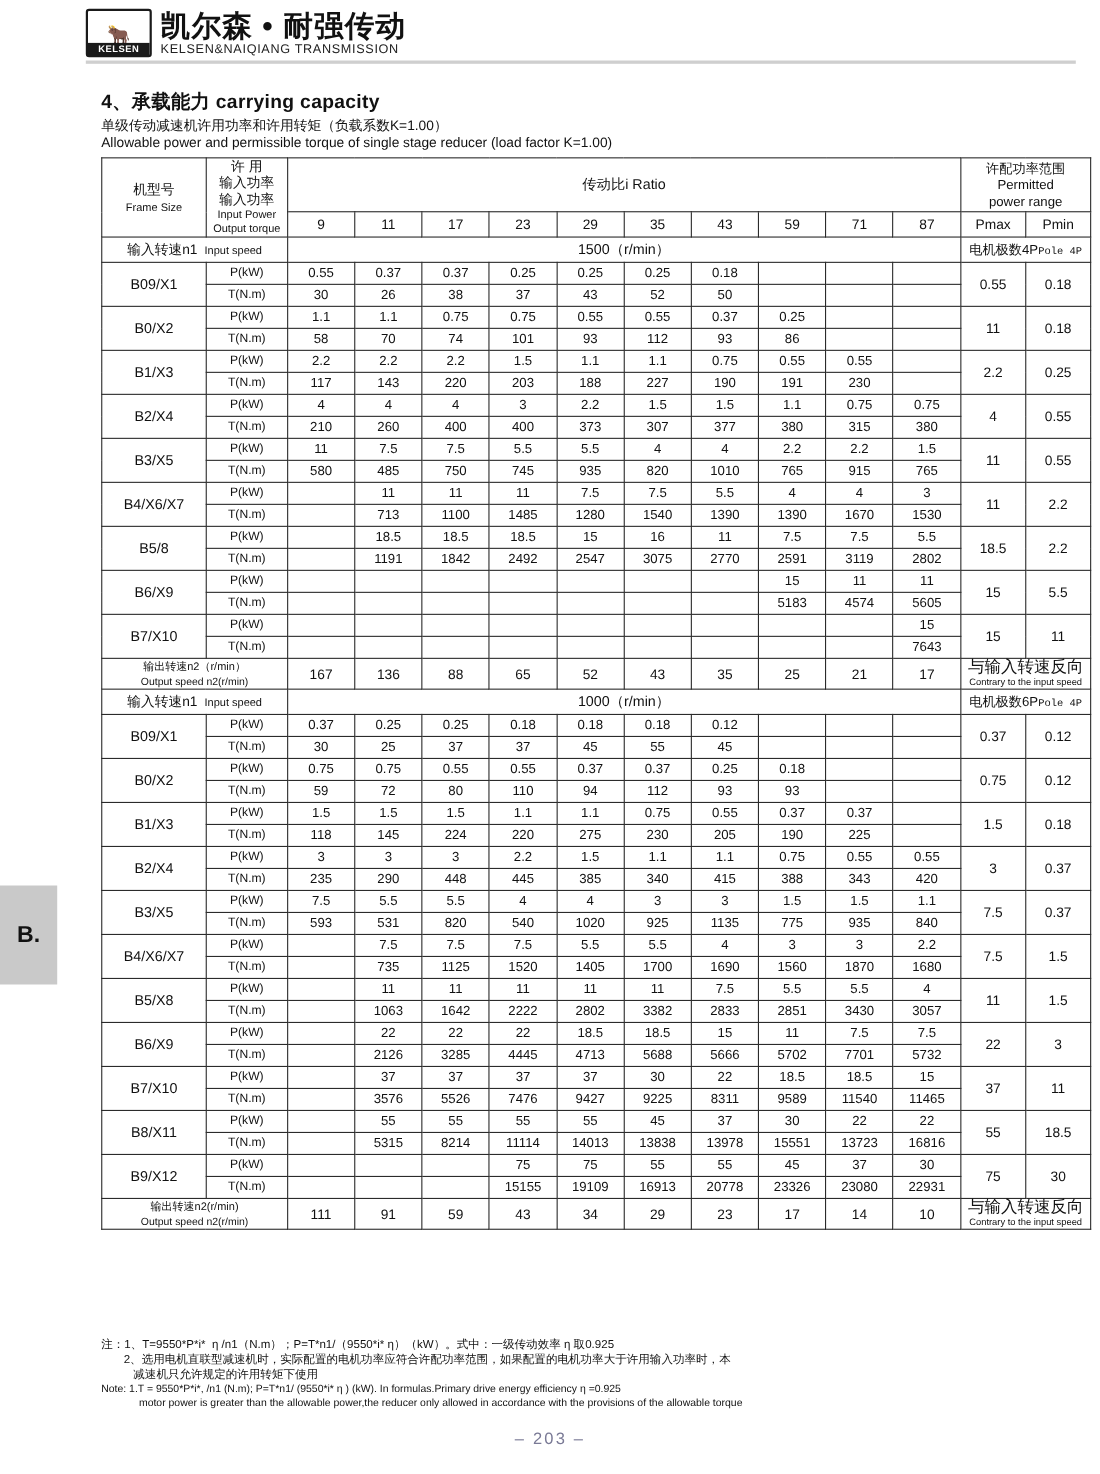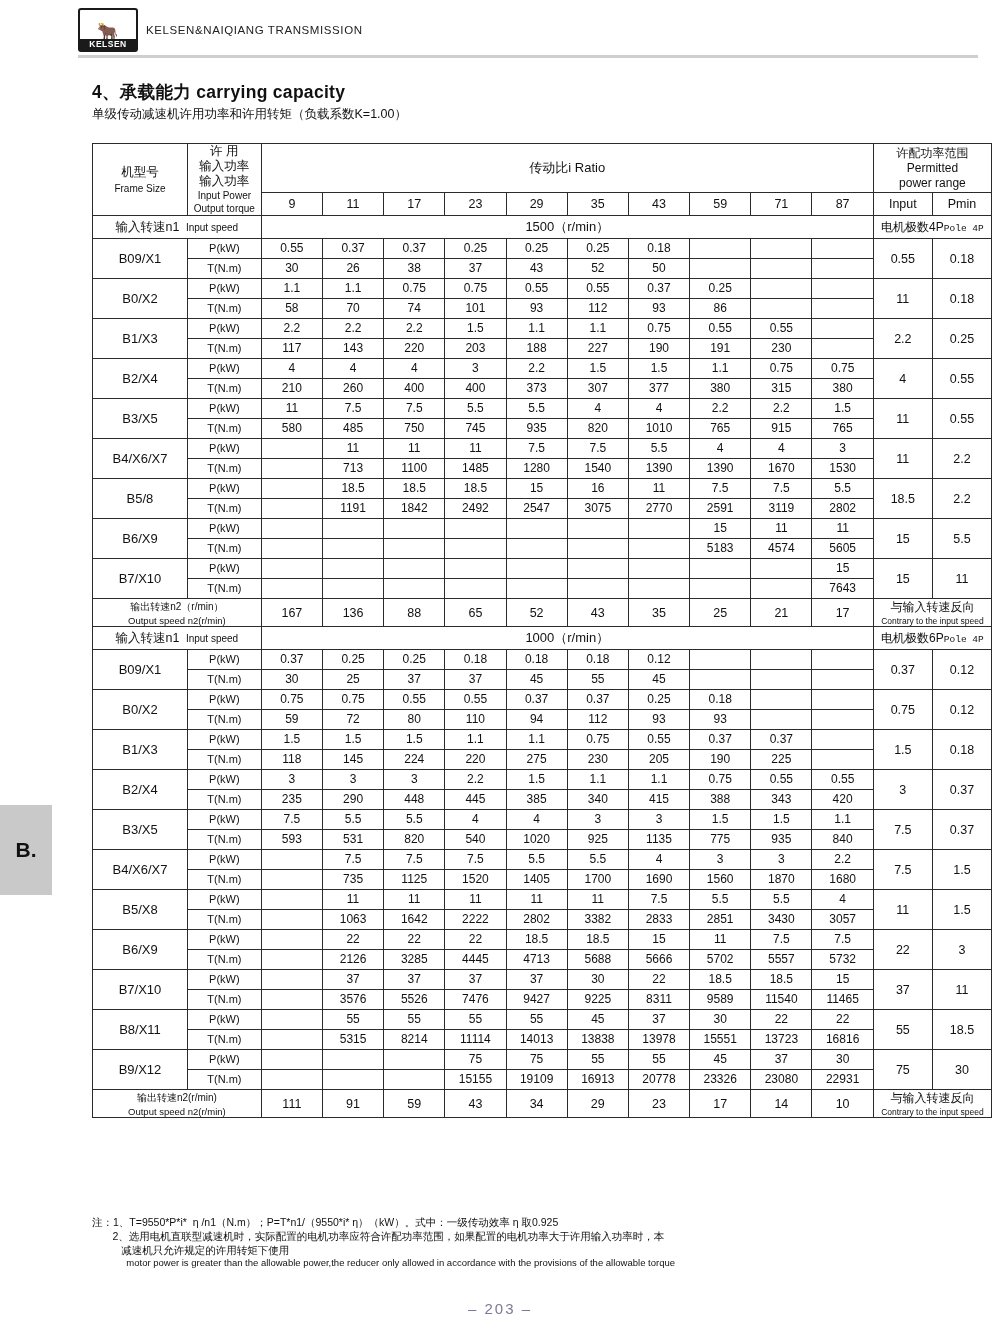--- a/index.html
+++ b/index.html
@@ -73,21 +73,21 @@
   .speed-cn{font-size:12.5px;}
   .speed-en{font-size:10px;}
   .rpm-big{font-size:13px;}
   .pole{font-size:12px;}
   .pole small{font-size:9.5px;font-family:Liberation Mono, monospace;}
   .pt-label{font-size:11px;line-height:15px;}
   .val{font-size:12px;line-height:15px;height:19px;}
   .outrow td{height:24px;}
   .out-cn{font-size:10px;line-height:15px;}
   .out-en{font-size:9.5px;line-height:11px;}
-  .contrary-cn{font-size:12px;line-height:14px;}
+  .contrary-cn{font-size:15px;line-height:14px;}
   .contrary-en{font-size:8.5px;line-height:10px;}
   .pmaxmin{font-size:12.5px;}
 
   
   .notes{
     position:absolute;left:92px;width:900px;font-size:10.5px;line-height:14px;color:#111;
   }
   .notes .ln{white-space:pre-wrap;}
   .notes .en{font-size:9.5px;line-height:12.5px;}
 
@@ -101,28 +101,30 @@
 
 <div class="page">
 
   <div class="header">
     <div class="logo-wrap">
       <div class="logo-mark">
         <div class="bull">🐂</div>
         <div class="brandbar">KELSEN</div>
       </div>
       <div>
+        <div class="logo-cn">凯尔森 • 耐强传动</div>
         <div class="logo-en">KELSEN&amp;NAIQIANG TRANSMISSION</div>
       </div>
     </div>
     <div class="hrule"></div>
   </div>
 
   <div class="title-cn">4、承载能力 carrying capacity</div>
   <div class="sub-cn">单级传动减速机许用功率和许用转矩（负载系数K=1.00）</div>
+  <div class="sub-en">Allowable power and permissible torque of single stage reducer (load factor K=1.00)</div>
 
   <div class="side-tab">B.</div>
 
   <table class="main">
     <colgroup>
       <col class="hd-frame">
         <col class="hd-pt">
       <col class="col-r">
         <col class="col-r">
         <col class="col-r">
@@ -147,21 +149,21 @@
           <td class="ratio-num" style="height:22px;">9</td>
           <td class="ratio-num" style="height:22px;">11</td>
           <td class="ratio-num" style="height:22px;">17</td>
           <td class="ratio-num" style="height:22px;">23</td>
           <td class="ratio-num" style="height:22px;">29</td>
           <td class="ratio-num" style="height:22px;">35</td>
           <td class="ratio-num" style="height:22px;">43</td>
           <td class="ratio-num" style="height:22px;">59</td>
           <td class="ratio-num" style="height:22px;">71</td>
           <td class="ratio-num" style="height:22px;">87</td>
-          <td class="ratio-num">Input</td>
+          <td class="ratio-num">Pmax</td>
           <td class="ratio-num">Pmin</td>
         </tr>
         <tr>
           <td colspan="2" style="height:22px;"><span class="speed-cn">输入转速n1</span>&nbsp;&nbsp;<span class="speed-en">Input speed</span></td>
           <td colspan="10" class="rpm-big">1500（r/min）</td>
           <td colspan="2" class="pole">电机极数4P<small>Pole 4P</small></td>
         </tr>
         <tr>
           <td rowspan="2" class="frame-cell">B09/X1</td>
           <td class="pt-label" style="height:19px;">P(kW)</td>
@@ -664,21 +666,21 @@
         <tr>
           <td class="pt-label" style="height:19px;">T(N.m)</td>
           <td class="val"></td>
           <td class="val">2126</td>
           <td class="val">3285</td>
           <td class="val">4445</td>
           <td class="val">4713</td>
           <td class="val">5688</td>
           <td class="val">5666</td>
           <td class="val">5702</td>
-          <td class="val">5557</td>
+          <td class="val">7701</td>
           <td class="val">5732</td>
         </tr>
         <tr>
           <td rowspan="2" class="frame-cell">B7/X10</td>
           <td class="pt-label" style="height:19px;">P(kW)</td>
           <td class="val"></td>
           <td class="val">37</td>
           <td class="val">37</td>
           <td class="val">37</td>
           <td class="val">37</td>
@@ -775,17 +777,18 @@
           <td class="ratio-num">10</td>
           <td colspan="2"><span class="contrary-cn">与输入转速反向</span><br><span class="contrary-en">Contrary to the input speed</span></td>
         </tr>
       </tbody>
   </table>
 
   <div class="notes" style="top:1215px;">
     <div class="ln">注：1、T=9550*P*i*  η /n1（N.m）；P=T*n1/（9550*i* η）（kW）。式中：一级传动效率 η 取0.925</div>
     <div class="ln">       2、选用电机直联型减速机时，实际配置的电机功率应符合许配功率范围，如果配置的电机功率大于许用输入功率时，本</div>
     <div class="ln">          减速机只允许规定的许用转矩下使用</div>
+    <div class="ln en">Note: 1.T = 9550*P*i*, /n1 (N.m); P=T*n1/ (9550*i* η ) (kW). In formulas.Primary drive energy efficiency η =0.925</div>
     <div class="ln en">             motor power is greater than the allowable power,the reducer only allowed in accordance with the provisions of the allowable torque</div>
   </div>
 
   <div class="pagenum">– 203 –</div>
 </div>
 
 </body></html>

